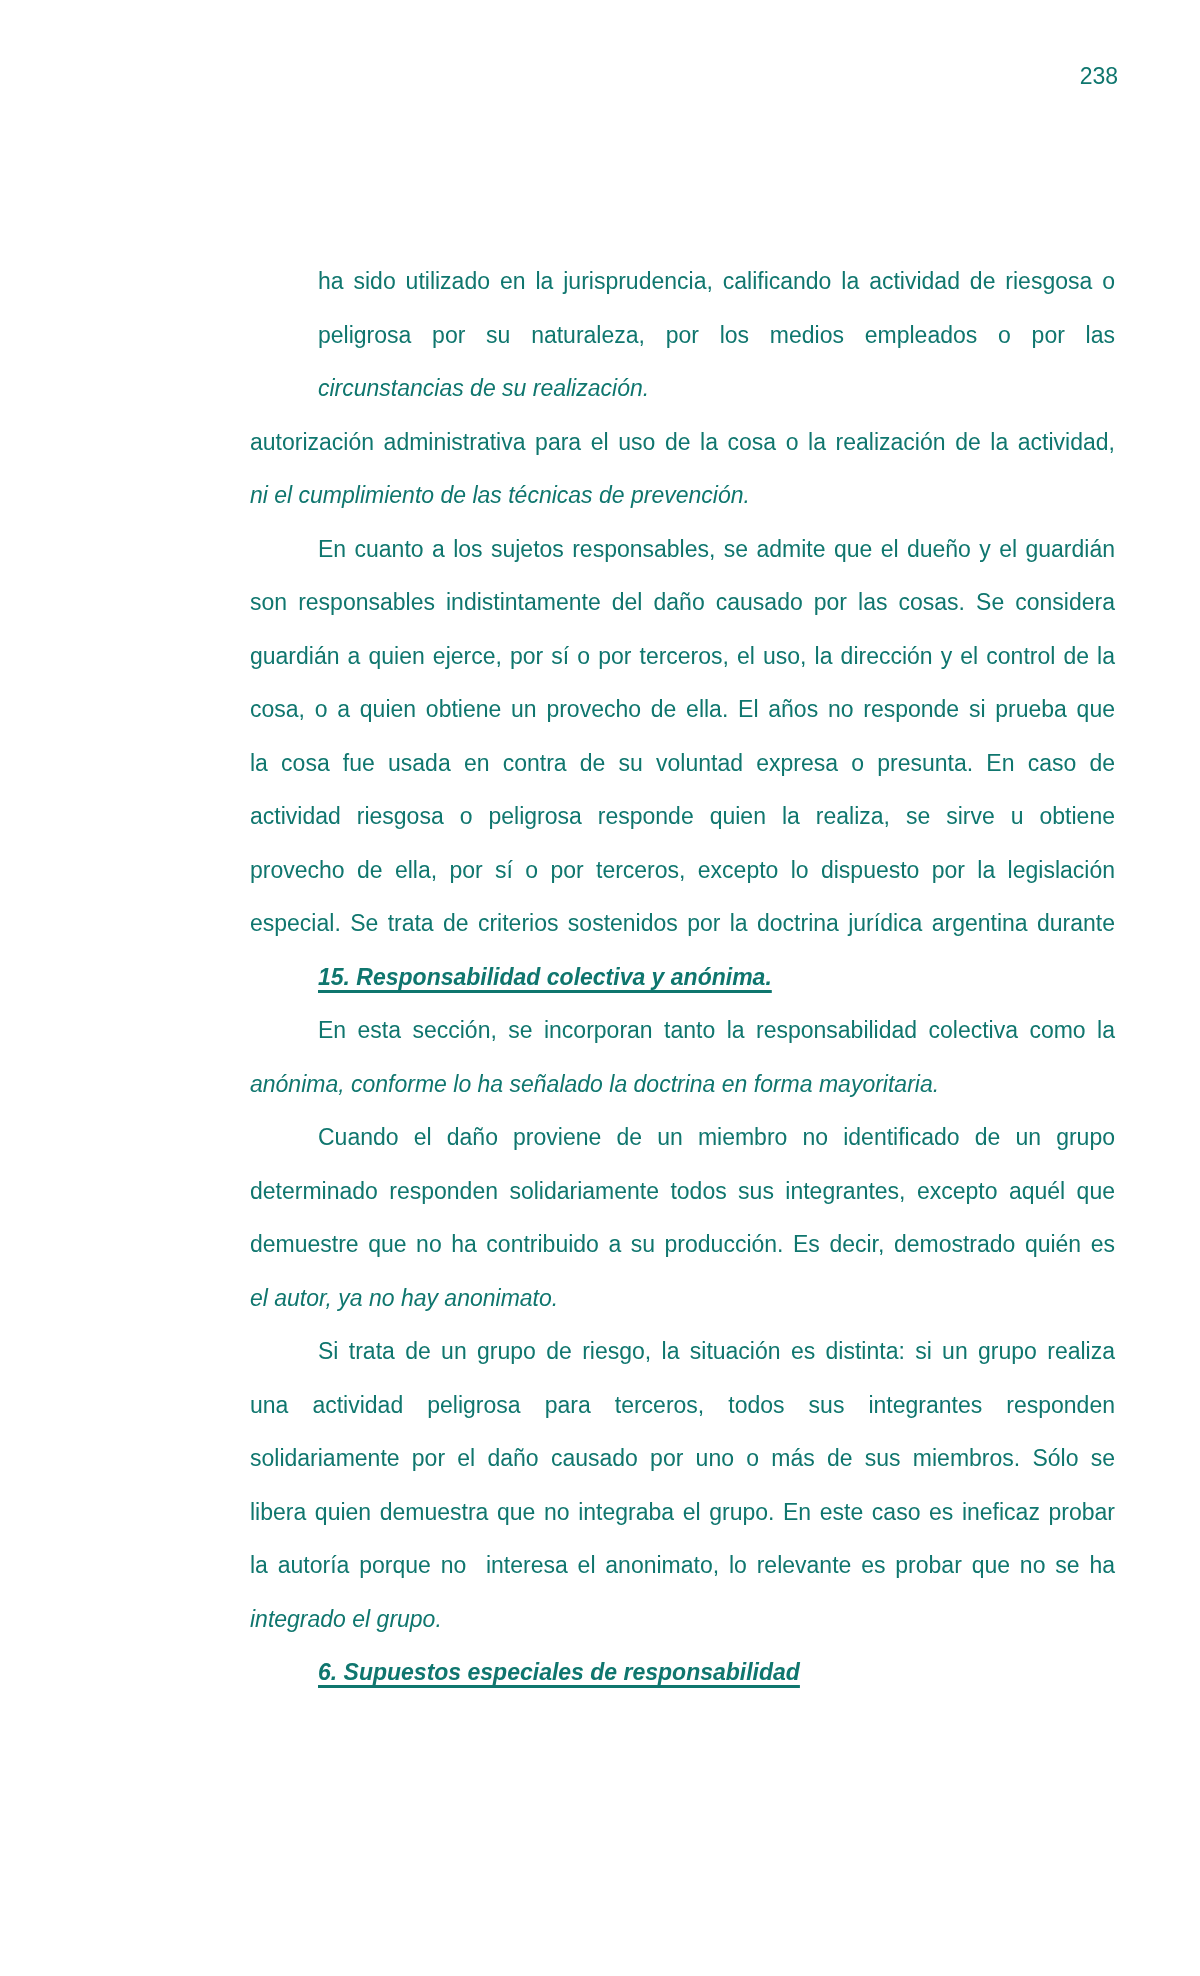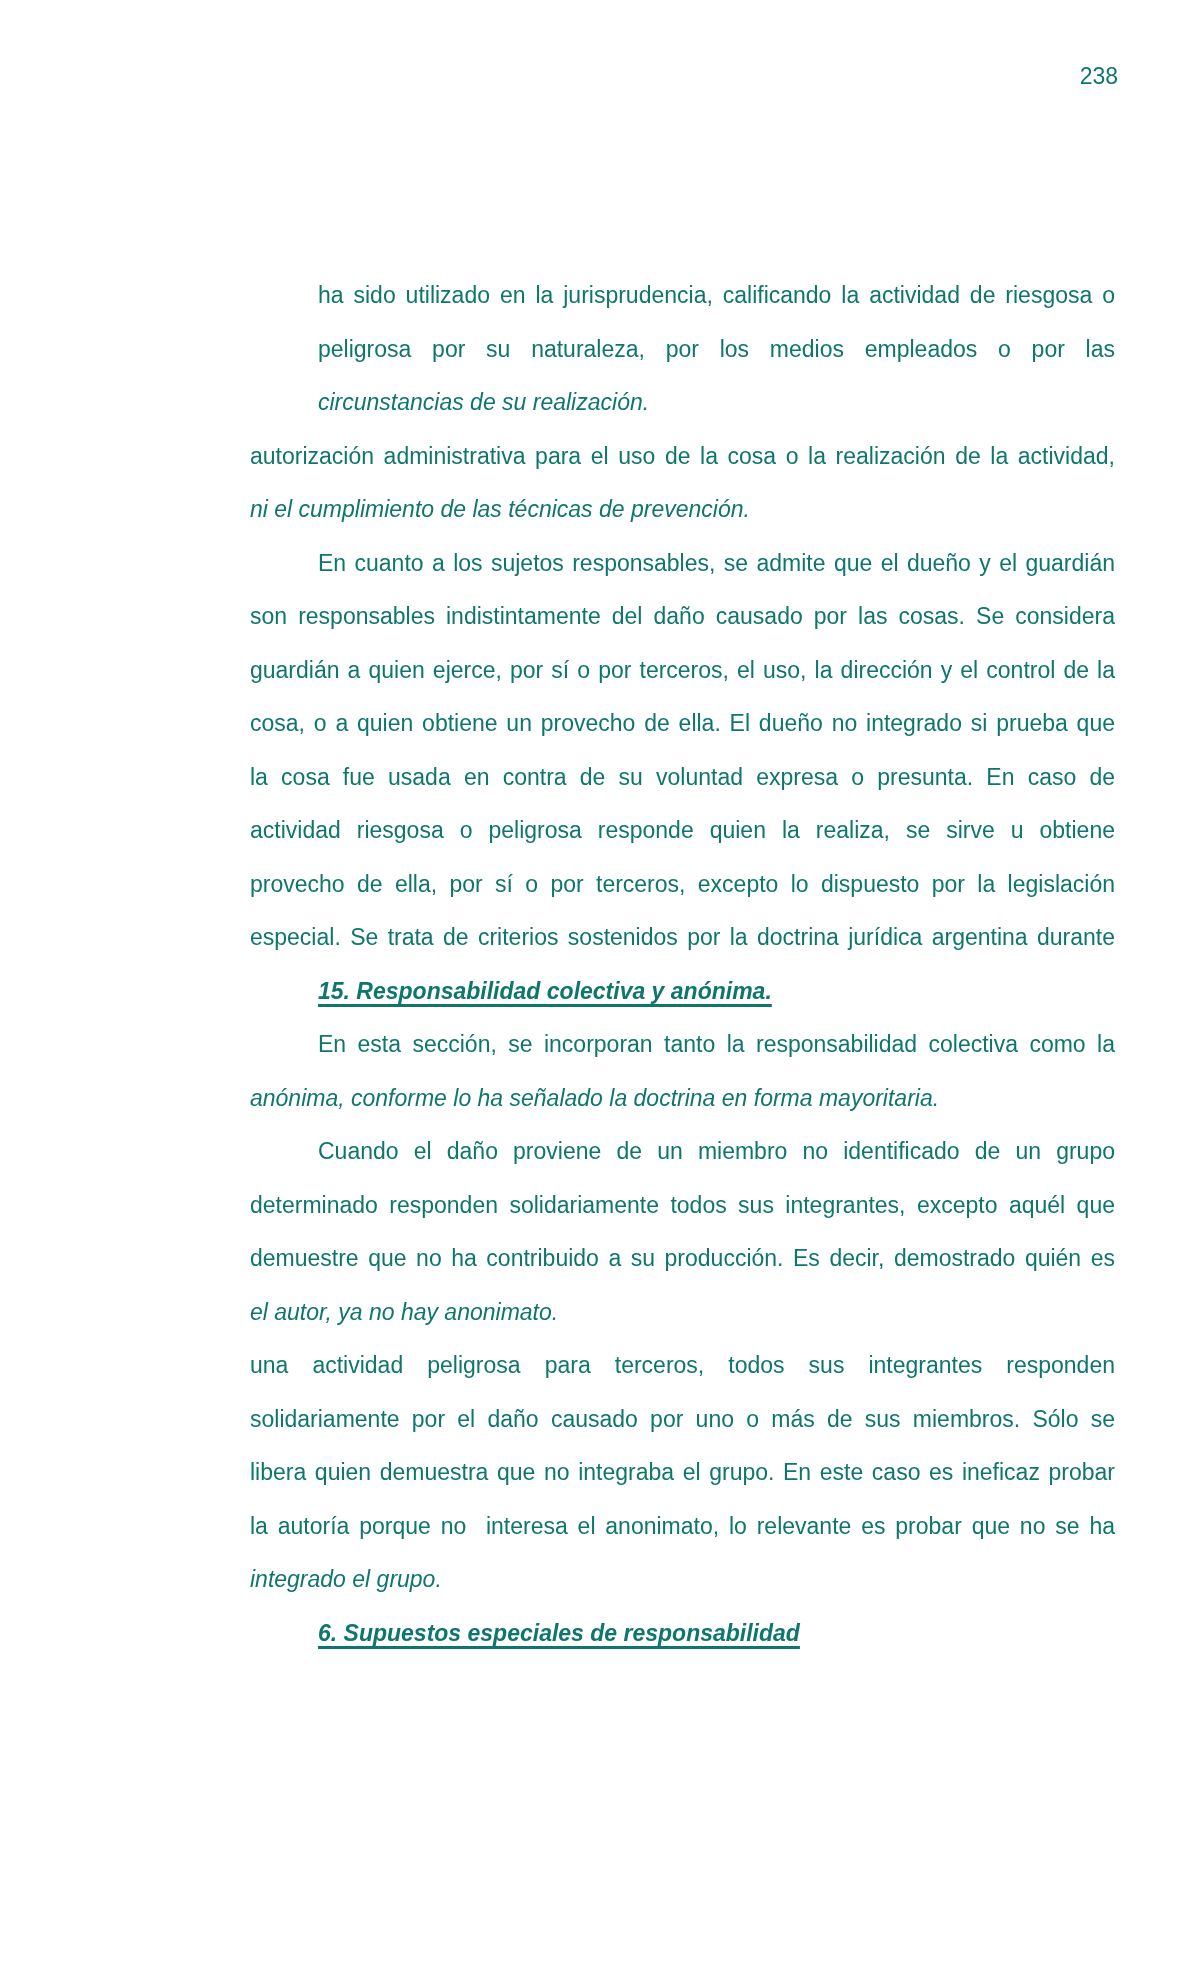--- a/index.html
+++ b/index.html
@@ -15,21 +15,21 @@
   .page-number{
     position:absolute;
     top:63px;
     right:82px;
     font-size:23px;
     line-height:27px;
   }
   .doc-body{
     position:absolute;
     left:250px;
-    top:269px;
+    top:255px;
     width:865px;
     font-size:23px;
     line-height:53.5px;
   }
   .line{
     text-align:justify;
     text-align-last:justify;
   }
   .line.last{
     text-align-last:left;
@@ -53,32 +53,33 @@
   <div class="page-number">238</div>
   <div class="doc-body">
       <div class="line indent">ha sido utilizado en la jurisprudencia, calificando la actividad de riesgosa o</div>
       <div class="line indent">peligrosa por su naturaleza, por los medios empleados o por las</div>
       <div class="line last indent">circunstancias de su realización.</div>
       <div class="line">autorización administrativa para el uso de la cosa o la realización de la actividad,</div>
       <div class="line last">ni el cumplimiento de las técnicas de prevención.</div>
       <div class="line indent">En cuanto a los sujetos responsables, se admite que el dueño y el guardián</div>
       <div class="line">son responsables indistintamente del daño causado por las cosas. Se considera</div>
       <div class="line">guardián a quien ejerce, por sí o por terceros, el uso, la dirección y el control de la</div>
-      <div class="line">cosa, o a quien obtiene un provecho de ella. El dueño no integrado si prueba que</div>
+      <div class="line">cosa, o a quien obtiene un provecho de ella. El años no responde si prueba que</div>
       <div class="line">la cosa fue usada en contra de su voluntad expresa o presunta. En caso de</div>
       <div class="line">actividad riesgosa o peligrosa responde quien la realiza, se sirve u obtiene</div>
       <div class="line">provecho de ella, por sí o por terceros, excepto lo dispuesto por la legislación</div>
       <div class="line">especial. Se trata de criterios sostenidos por la doctrina jurídica argentina durante</div>
       <div class="line heading last indent">15. Responsabilidad colectiva y anónima.</div>
       <div class="line indent">En esta sección, se incorporan tanto la responsabilidad colectiva como la</div>
       <div class="line last">anónima, conforme lo ha señalado la doctrina en forma mayoritaria.</div>
       <div class="line indent">Cuando el daño proviene de un miembro no identificado de un grupo</div>
       <div class="line">determinado responden solidariamente todos sus integrantes, excepto aquél que</div>
       <div class="line">demuestre que no ha contribuido a su producción. Es decir, demostrado quién es</div>
       <div class="line last">el autor, ya no hay anonimato.</div>
+      <div class="line indent">Si trata de un grupo de riesgo, la situación es distinta: si un grupo realiza</div>
       <div class="line">una actividad peligrosa para terceros, todos sus integrantes responden</div>
       <div class="line">solidariamente por el daño causado por uno o más de sus miembros. Sólo se</div>
       <div class="line">libera quien demuestra que no integraba el grupo. En este caso es ineficaz probar</div>
       <div class="line">la autoría porque no&nbsp; interesa el anonimato, lo relevante es probar que no se ha</div>
       <div class="line last">integrado el grupo.</div>
       <div class="line heading last indent">6. Supuestos especiales de responsabilidad</div>
     </div>
 </div>
 
 </body></html>

